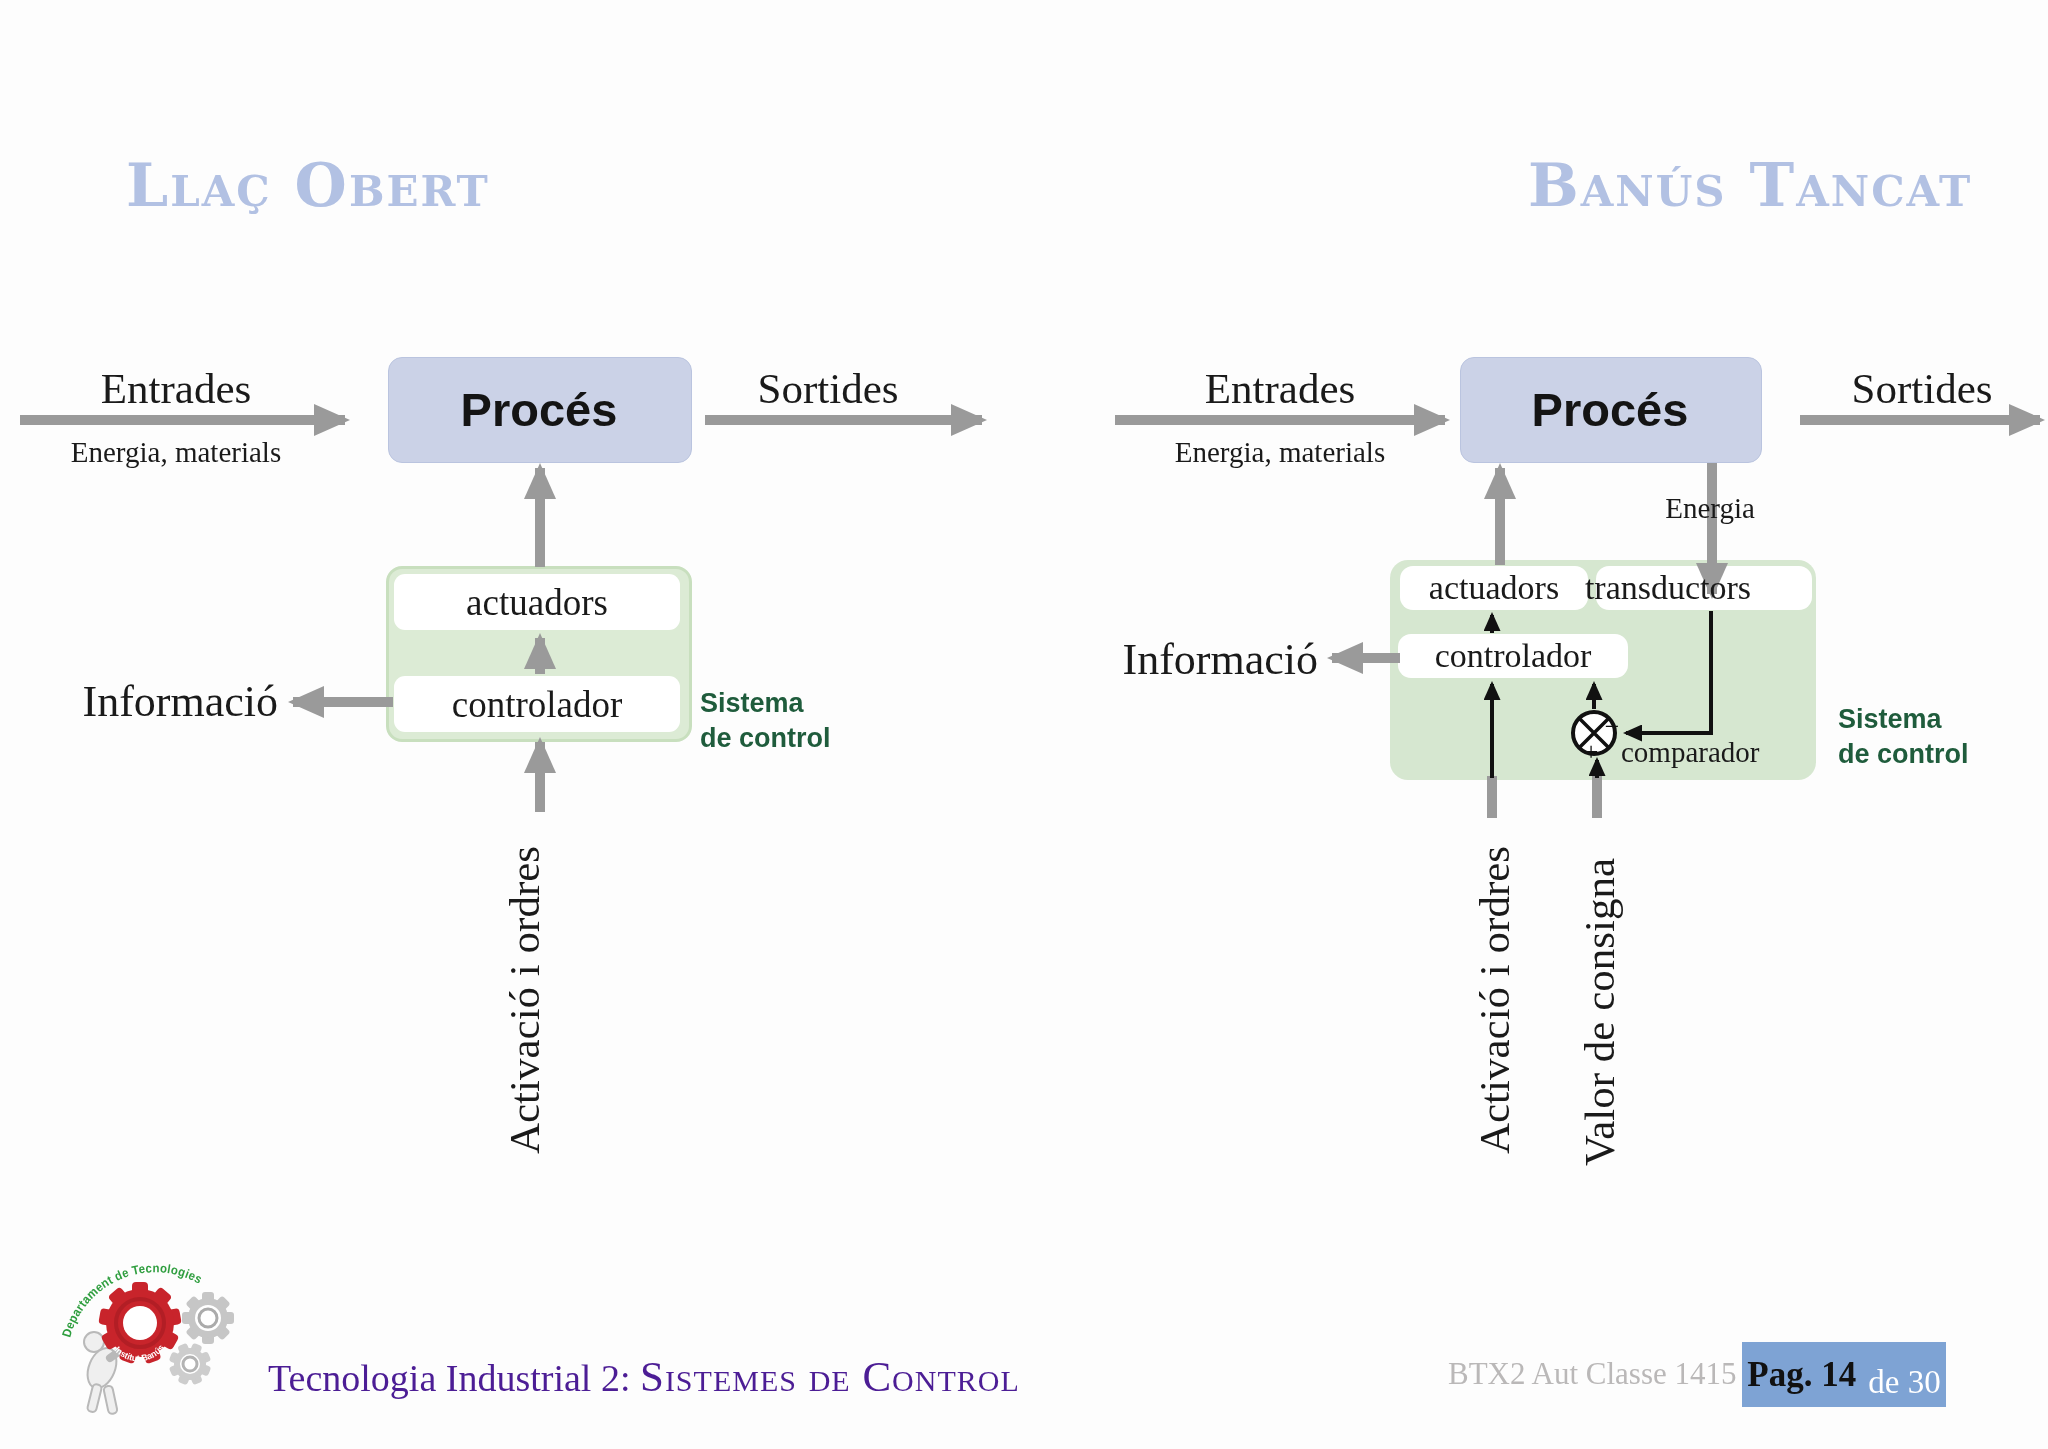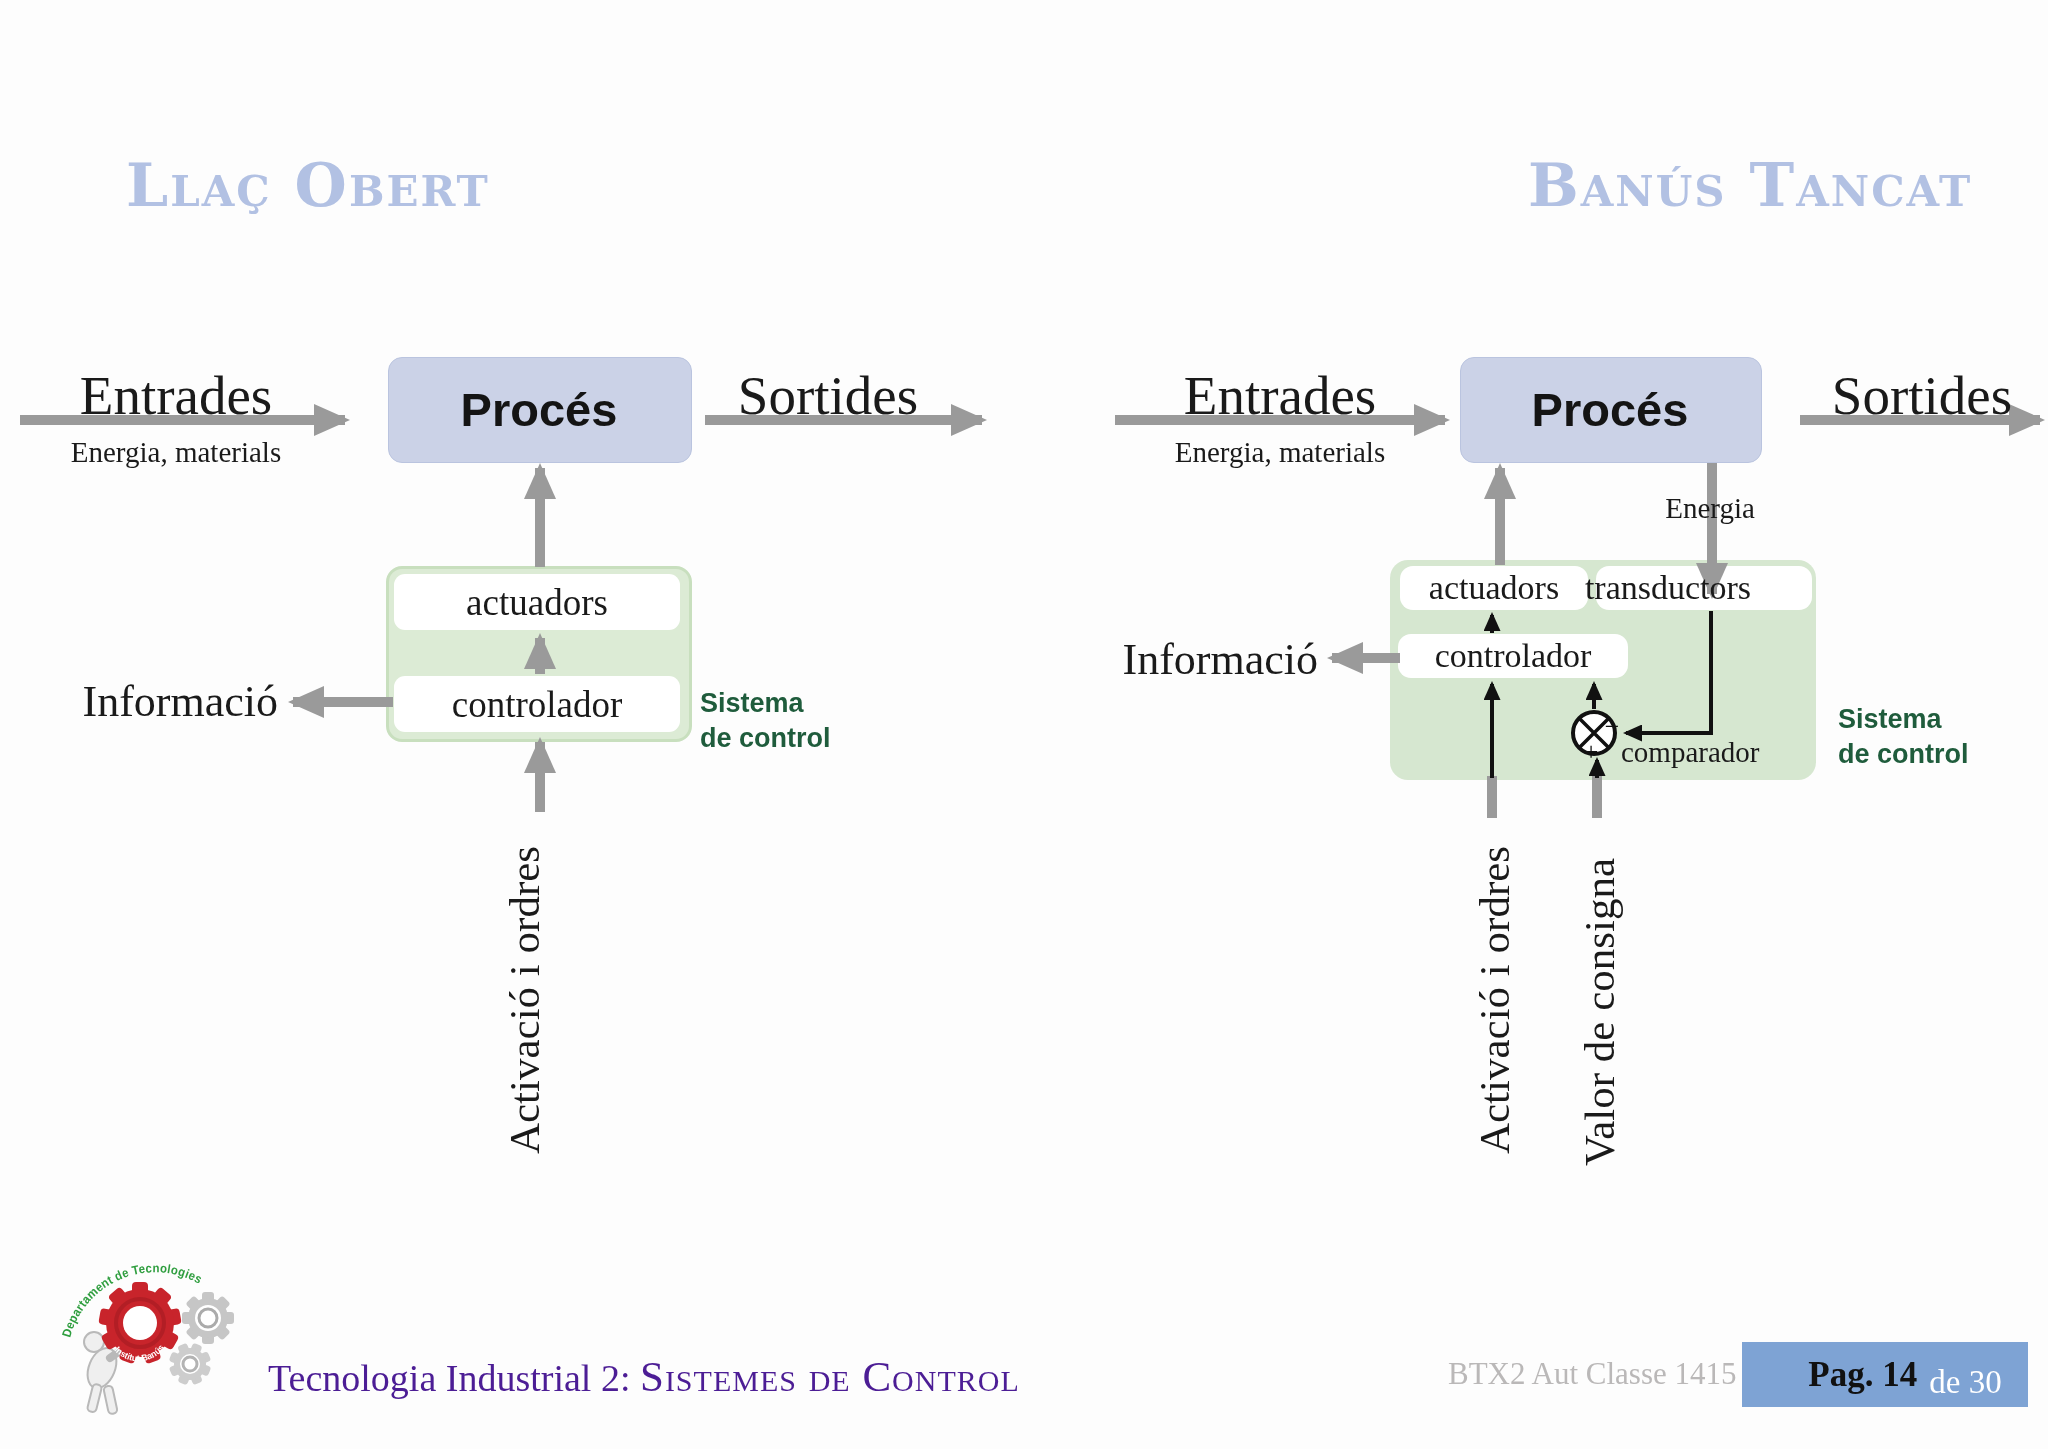--- a/index.html
+++ b/index.html
@@ -9,21 +9,21 @@
   }
   .abs { position:absolute; }
   .ctr { transform:translate(-50%,-50%); white-space:nowrap; }
   .hctr { transform:translateX(-50%); white-space:nowrap; }
 
   .slide-title {
     font-family:"DejaVu Serif", serif; font-weight:bold;
     font-variant:small-caps; font-size:60px; letter-spacing:2px;
     color:#b2c1e3; z-index:3;
   }
-  .flow-label { font-size:55px; z-index:3; }
+  .flow-label { font-size:43px; z-index:3; }
   .sub-label  { font-size:29px; z-index:3; }
   .note-label { font-size:29px; z-index:3; }
   .info-label { font-size:44px; text-align:right; z-index:3; }
   .box-label  { font-size:37px; z-index:3; }
   .box-label.sm { font-size:34px; }
   .proces-label {
     font-family:"Liberation Sans", sans-serif; font-weight:bold;
     font-size:47px; color:#141414; z-index:3;
   }
   .sistema-label {
@@ -215,16 +215,16 @@
     </text>
   </svg>
 </div>
 
 <div class="abs footer-course" style="left:268px; top:1352px;">
   <span>Tecnologia Industrial 2: </span><span class="capspart">Sistemes de Control</span>
 </div>
 
 <div class="abs footer-btx" style="left:1448px; top:1356px;text-align:right;">BTX2 Aut Classe 1415</div>
 
-<div class="abs page-box" style="left:1742px; top:1342px; width:246px; height:65px;padding-left:40px;">
+<div class="abs page-box" style="left:1742px; top:1342px; width:204px; height:65px;">
   <span class="page-num">Pag. 14</span>
   <span class="page-total">de 30</span>
 </div>
 
 </body></html>

